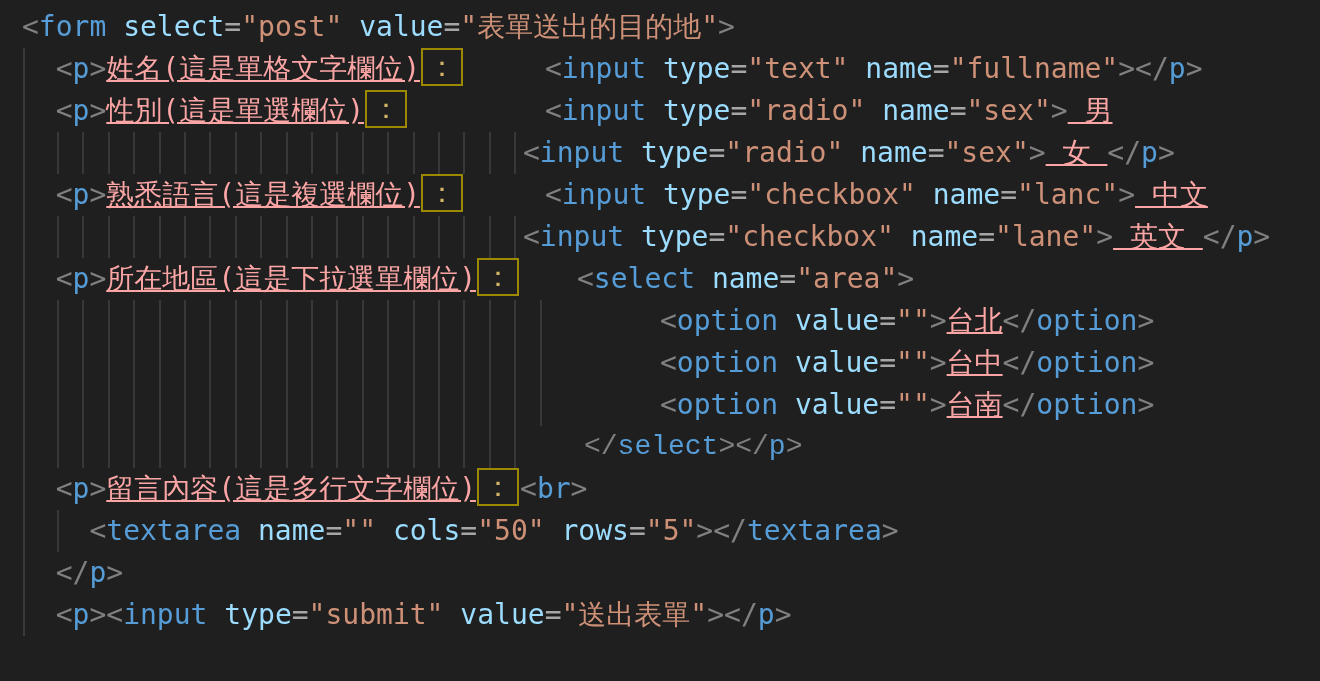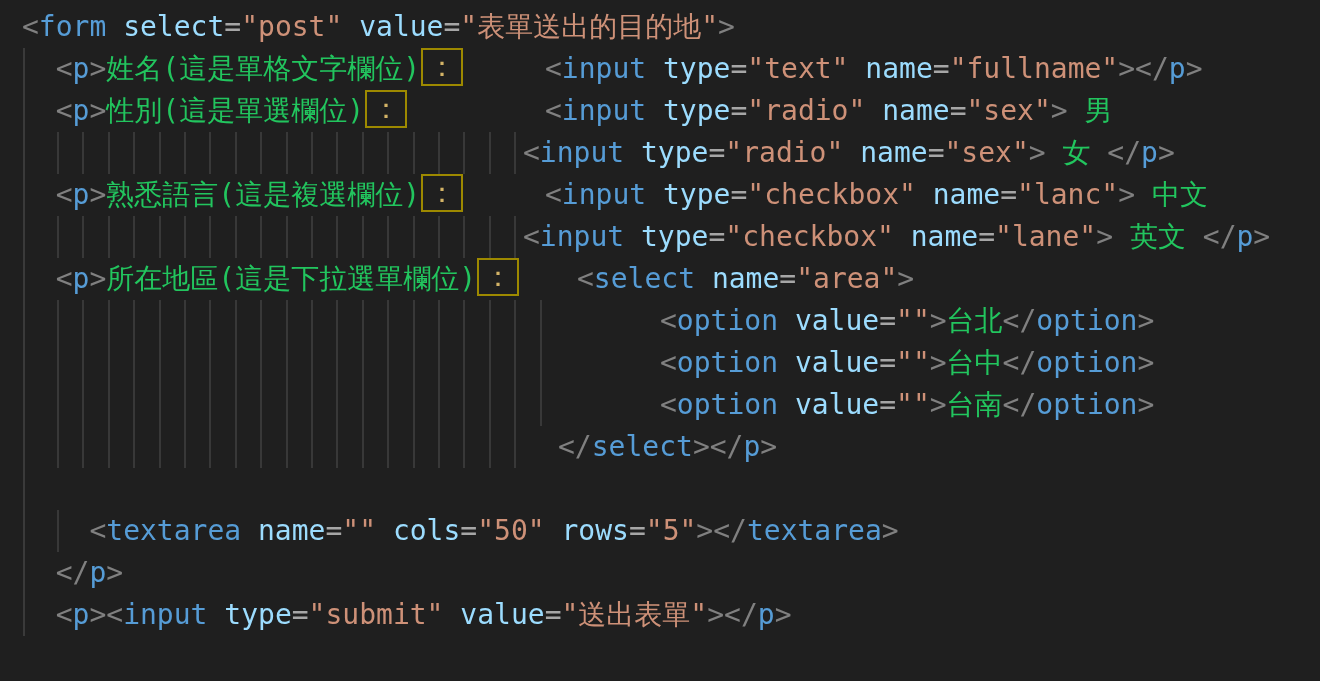--- a/index.html
+++ b/index.html
@@ -22,21 +22,21 @@
     white-space:pre;
   }
   .seg{display:inline;}
   .seg-abs{position:absolute;top:0;white-space:pre;}
   
   .tk-p{color:#808080;}
   .tk-t{color:#569cd6;}
   .tk-a{color:#9cdcfe;}
   .tk-e{color:#a6a6a6;}
   .tk-s{color:#ce9178;}
-  .tk-x{color:#22c55e;}
+  .tk-x{color:#fca5a5;text-decoration:underline;}
   .tk-w{color:#d4d4d4;}
   .tk-u{
     color:#d4b467;
     border:2px solid #9d8900;
     display:inline-block;
     box-sizing:border-box;
     height:38px;
     line-height:34px;
     padding:0 5px;
     margin:0 1px;
@@ -63,18 +63,18 @@
     <div class="line"><span class="seg"><span class="tk-p">&lt;</span><span class="tk-t">form</span><span class="tk-w"> </span><span class="tk-a">select</span><span class="tk-e">=</span><span class="tk-s">"post"</span><span class="tk-w"> </span><span class="tk-a">value</span><span class="tk-e">=</span><span class="tk-s">"表單送出的目的地"</span><span class="tk-p">&gt;</span></span></div>
     <div class="line"><span class="gd0"></span><span class="seg"><span class="tk-w">  </span><span class="tk-p">&lt;</span><span class="tk-t">p</span><span class="tk-p">&gt;</span><span class="tk-x">姓名(這是單格文字欄位)</span><span class="tk-u">：</span></span><span class="seg-abs" style="left: 545px;"><span class="tk-p">&lt;</span><span class="tk-t">input</span><span class="tk-w"> </span><span class="tk-a">type</span><span class="tk-e">=</span><span class="tk-s">"text"</span><span class="tk-w"> </span><span class="tk-a">name</span><span class="tk-e">=</span><span class="tk-s">"fullname"</span><span class="tk-p">&gt;</span><span class="tk-p">&lt;/</span><span class="tk-t">p</span><span class="tk-p">&gt;</span></span></div>
     <div class="line"><span class="gd0"></span><span class="seg"><span class="tk-w">  </span><span class="tk-p">&lt;</span><span class="tk-t">p</span><span class="tk-p">&gt;</span><span class="tk-x">性別(這是單選欄位)</span><span class="tk-u">：</span></span><span class="seg-abs" style="left: 545px;"><span class="tk-p">&lt;</span><span class="tk-t">input</span><span class="tk-w"> </span><span class="tk-a">type</span><span class="tk-e">=</span><span class="tk-s">"radio"</span><span class="tk-w"> </span><span class="tk-a">name</span><span class="tk-e">=</span><span class="tk-s">"sex"</span><span class="tk-p">&gt;</span><span class="tk-x"> 男</span></span></div>
     <div class="line"><span class="gd0"></span><span class="gds" style="width: 459px;"></span><span class="seg-abs" style="left: 523px;"><span class="tk-p">&lt;</span><span class="tk-t">input</span><span class="tk-w"> </span><span class="tk-a">type</span><span class="tk-e">=</span><span class="tk-s">"radio"</span><span class="tk-w"> </span><span class="tk-a">name</span><span class="tk-e">=</span><span class="tk-s">"sex"</span><span class="tk-p">&gt;</span><span class="tk-x"> 女 </span><span class="tk-p">&lt;/</span><span class="tk-t">p</span><span class="tk-p">&gt;</span></span></div>
     <div class="line"><span class="gd0"></span><span class="seg"><span class="tk-w">  </span><span class="tk-p">&lt;</span><span class="tk-t">p</span><span class="tk-p">&gt;</span><span class="tk-x">熟悉語言(這是複選欄位)</span><span class="tk-u">：</span></span><span class="seg-abs" style="left: 545px;"><span class="tk-p">&lt;</span><span class="tk-t">input</span><span class="tk-w"> </span><span class="tk-a">type</span><span class="tk-e">=</span><span class="tk-s">"checkbox"</span><span class="tk-w"> </span><span class="tk-a">name</span><span class="tk-e">=</span><span class="tk-s">"lanc"</span><span class="tk-p">&gt;</span><span class="tk-x"> 中文</span></span></div>
     <div class="line"><span class="gd0"></span><span class="gds" style="width: 459px;"></span><span class="seg-abs" style="left: 523px;"><span class="tk-p">&lt;</span><span class="tk-t">input</span><span class="tk-w"> </span><span class="tk-a">type</span><span class="tk-e">=</span><span class="tk-s">"checkbox"</span><span class="tk-w"> </span><span class="tk-a">name</span><span class="tk-e">=</span><span class="tk-s">"lane"</span><span class="tk-p">&gt;</span><span class="tk-x"> 英文 </span><span class="tk-p">&lt;/</span><span class="tk-t">p</span><span class="tk-p">&gt;</span></span></div>
     <div class="line"><span class="gd0"></span><span class="seg"><span class="tk-w">  </span><span class="tk-p">&lt;</span><span class="tk-t">p</span><span class="tk-p">&gt;</span><span class="tk-x">所在地區(這是下拉選單欄位)</span><span class="tk-u">：</span></span><span class="seg-abs" style="left: 577px;"><span class="tk-p">&lt;</span><span class="tk-t">select</span><span class="tk-w"> </span><span class="tk-a">name</span><span class="tk-e">=</span><span class="tk-s">"area"</span><span class="tk-p">&gt;</span></span></div>
     <div class="line"><span class="gd0"></span><span class="gds" style="width: 492px;"></span><span class="seg-abs" style="left: 660px;"><span class="tk-p">&lt;</span><span class="tk-t">option</span><span class="tk-w"> </span><span class="tk-a">value</span><span class="tk-e">=</span><span class="tk-s">""</span><span class="tk-p">&gt;</span><span class="tk-x">台北</span><span class="tk-p">&lt;/</span><span class="tk-t">option</span><span class="tk-p">&gt;</span></span></div>
     <div class="line"><span class="gd0"></span><span class="gds" style="width: 492px;"></span><span class="seg-abs" style="left: 660px;"><span class="tk-p">&lt;</span><span class="tk-t">option</span><span class="tk-w"> </span><span class="tk-a">value</span><span class="tk-e">=</span><span class="tk-s">""</span><span class="tk-p">&gt;</span><span class="tk-x">台中</span><span class="tk-p">&lt;/</span><span class="tk-t">option</span><span class="tk-p">&gt;</span></span></div>
     <div class="line"><span class="gd0"></span><span class="gds" style="width: 492px;"></span><span class="seg-abs" style="left: 660px;"><span class="tk-p">&lt;</span><span class="tk-t">option</span><span class="tk-w"> </span><span class="tk-a">value</span><span class="tk-e">=</span><span class="tk-s">""</span><span class="tk-p">&gt;</span><span class="tk-x">台南</span><span class="tk-p">&lt;/</span><span class="tk-t">option</span><span class="tk-p">&gt;</span></span></div>
-    <div class="line"><span class="gd0"></span><span class="gds" style="width: 483px;"></span><span class="seg-abs" style="left: 558px;"><span class="tk-p">&lt;/</span><span class="tk-t">select</span><span class="tk-p">&gt;</span><span class="tk-p">&lt;/</span><span class="tk-t">p</span><span class="tk-p">&gt;</span></span></div>
-    <div class="line"><span class="gd0"></span></div>
+    <div class="line"><span class="gd0"></span><span class="gds" style="width: 483px;"></span><span class="seg-abs" style="left: 584px; font-family: Liberation Mono, monospace;"><span class="tk-p">&lt;/</span><span class="tk-t">select</span><span class="tk-p">&gt;</span><span class="tk-p">&lt;/</span><span class="tk-t">p</span><span class="tk-p">&gt;</span></span></div>
+    <div class="line"><span class="gd0"></span><span class="seg"><span class="tk-w">  </span><span class="tk-p">&lt;</span><span class="tk-t">p</span><span class="tk-p">&gt;</span><span class="tk-x">留言內容(這是多行文字欄位)</span><span class="tk-u">：</span><span class="tk-p">&lt;</span><span class="tk-t">br</span><span class="tk-p">&gt;</span></span></div>
     <div class="line"><span class="gd0"></span><span class="gd2"></span><span class="seg"><span class="tk-w">    </span><span class="tk-p">&lt;</span><span class="tk-t">textarea</span><span class="tk-w"> </span><span class="tk-a">name</span><span class="tk-e">=</span><span class="tk-s">""</span><span class="tk-w"> </span><span class="tk-a">cols</span><span class="tk-e">=</span><span class="tk-s">"50"</span><span class="tk-w"> </span><span class="tk-a">rows</span><span class="tk-e">=</span><span class="tk-s">"5"</span><span class="tk-p">&gt;</span><span class="tk-p">&lt;/</span><span class="tk-t">textarea</span><span class="tk-p">&gt;</span></span></div>
     <div class="line"><span class="gd0"></span><span class="seg"><span class="tk-w">  </span><span class="tk-p">&lt;/</span><span class="tk-t">p</span><span class="tk-p">&gt;</span></span></div>
     <div class="line"><span class="gd0"></span><span class="seg"><span class="tk-w">  </span><span class="tk-p">&lt;</span><span class="tk-t">p</span><span class="tk-p">&gt;</span><span class="tk-p">&lt;</span><span class="tk-t">input</span><span class="tk-w"> </span><span class="tk-a">type</span><span class="tk-e">=</span><span class="tk-s">"submit"</span><span class="tk-w"> </span><span class="tk-a">value</span><span class="tk-e">=</span><span class="tk-s">"送出表單"</span><span class="tk-p">&gt;</span><span class="tk-p">&lt;/</span><span class="tk-t">p</span><span class="tk-p">&gt;</span></span></div>
   </div>
 
 </body></html>

